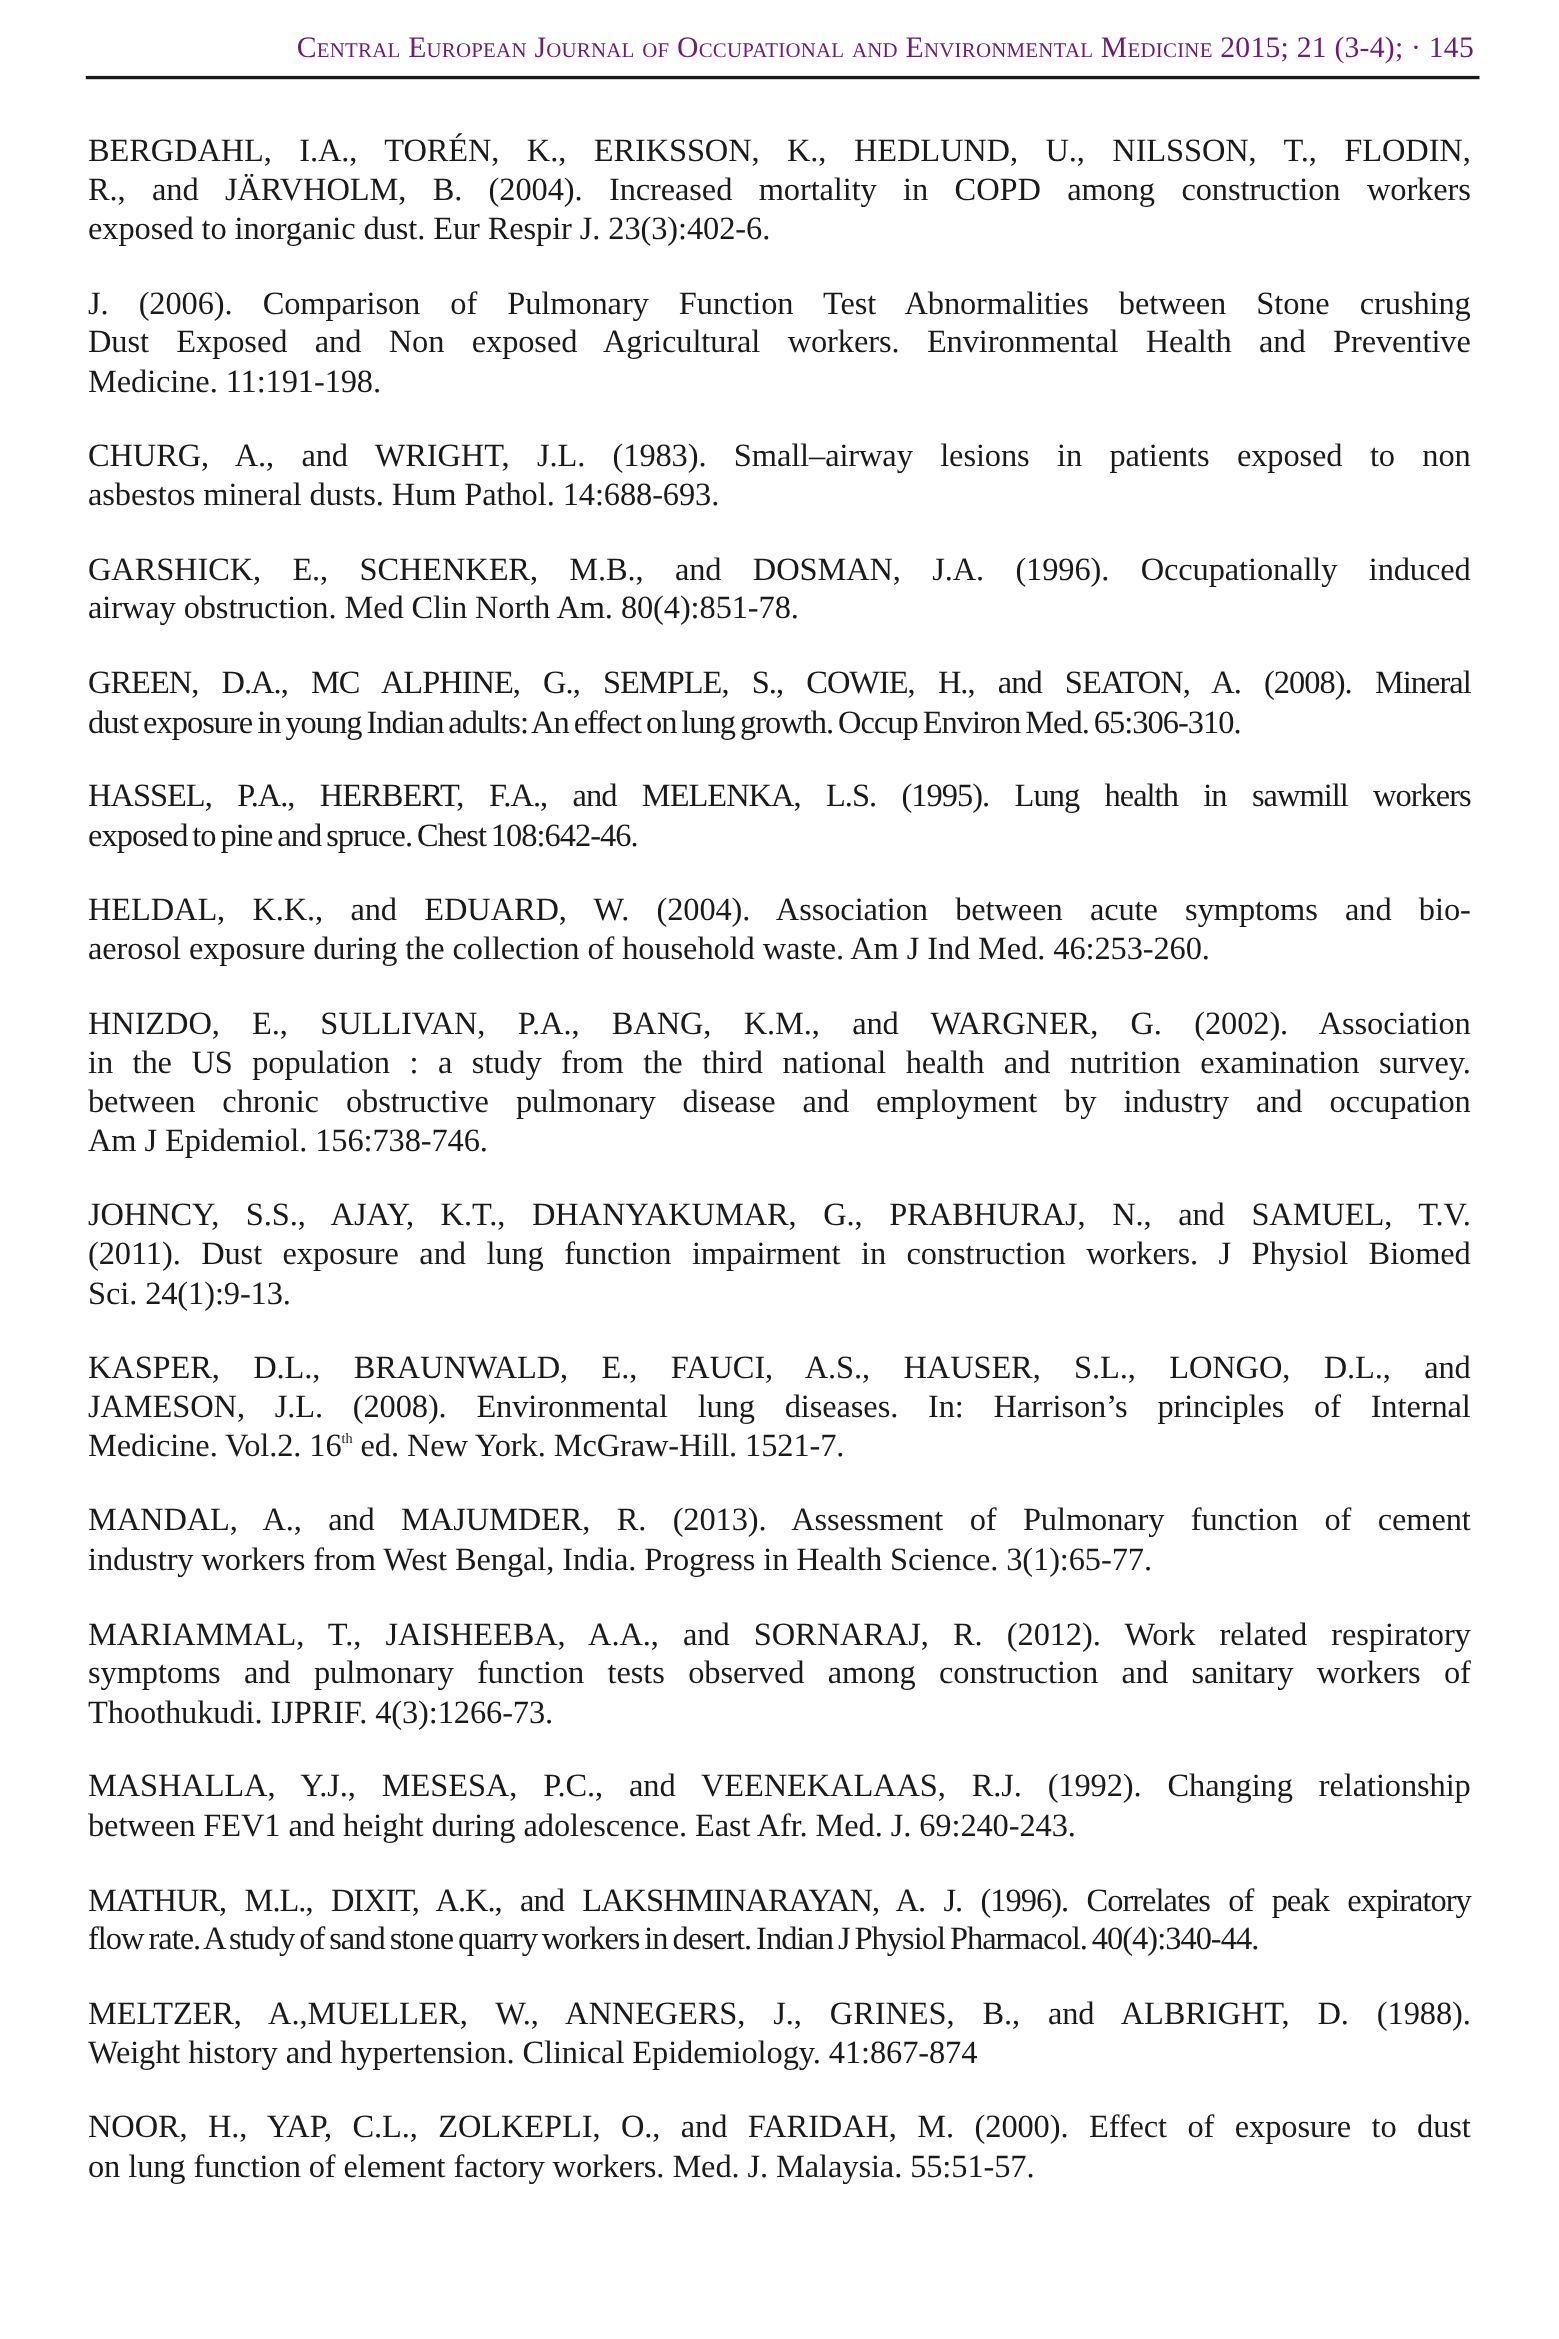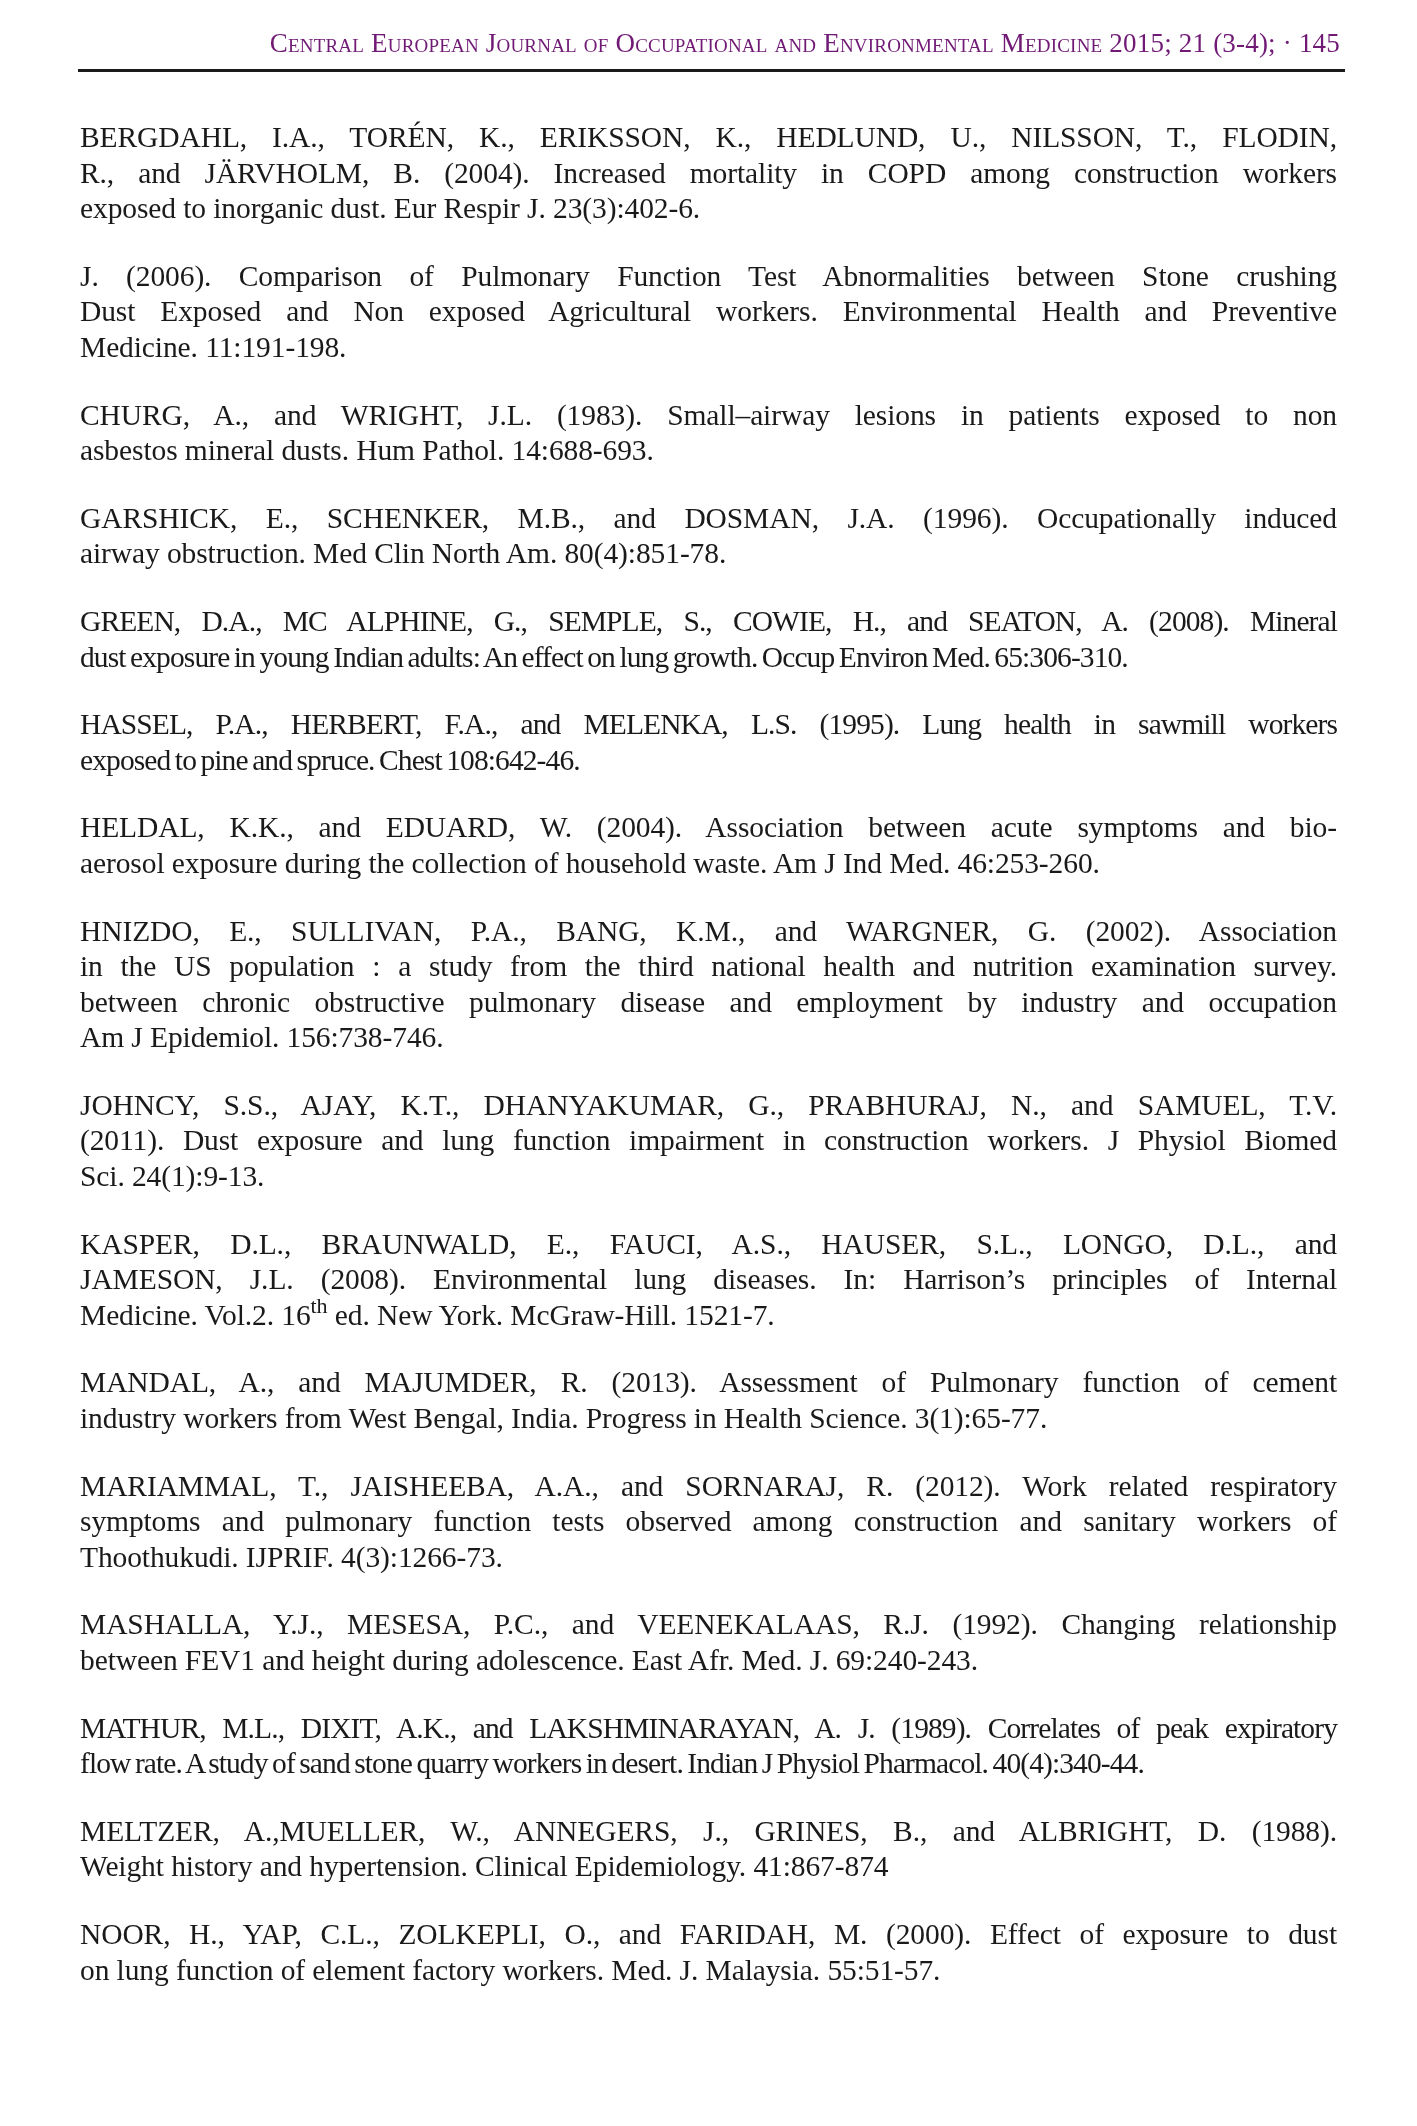--- a/index.html
+++ b/index.html
@@ -55,21 +55,21 @@
     }
     .ref .line {
       display: block;
       text-align: justify;
       text-align-last: justify;
     }
     .ref .line.last {
       text-align-last: left;
     }
     sup {
-      font-size: 22px;
+      font-size: 13px;
       line-height: 0;
       vertical-align: 12px;
     }
   </style>
 </head>
 <body>
 
 <div class="running-header">Central European Journal of Occupational and Environmental Medicine 2015; 21 (3-4); · 145</div>
 <div class="header-rule"></div>
 
@@ -141,21 +141,21 @@
     <span class="line">symptoms and pulmonary function tests observed among construction and sanitary workers of</span>
     <span class="line last">Thoothukudi. IJPRIF. 4(3):1266-73.</span>
   </p>
 
   <p class="ref">
     <span class="line">MASHALLA, Y.J., MESESA, P.C., and VEENEKALAAS, R.J. (1992). Changing relationship</span>
     <span class="line last">between FEV1  and height during adolescence. East Afr. Med. J. 69:240-243.</span>
   </p>
 
   <p class="ref condensed">
-    <span class="line">MATHUR, M.L., DIXIT, A.K., and LAKSHMINARAYAN, A. J. (1989). Correlates of peak expiratory</span>
+    <span class="line">MATHUR, M.L., DIXIT, A.K., and LAKSHMINARAYAN, A. J. (1996). Correlates of peak expiratory</span>
     <span class="line last">flow rate. A study of sand stone quarry workers in desert. Indian J Physiol Pharmacol. 40(4):340-44.</span>
   </p>
 
   <p class="ref">
     <span class="line">MELTZER, A.,MUELLER, W., ANNEGERS, J., GRINES, B., and ALBRIGHT, D. (1988).</span>
     <span class="line last">Weight history and hypertension. Clinical Epidemiology. 41:867-874</span>
   </p>
 
   <p class="ref">
     <span class="line">NOOR, H., YAP, C.L., ZOLKEPLI, O., and FARIDAH, M. (2000). Effect of exposure to dust</span>

